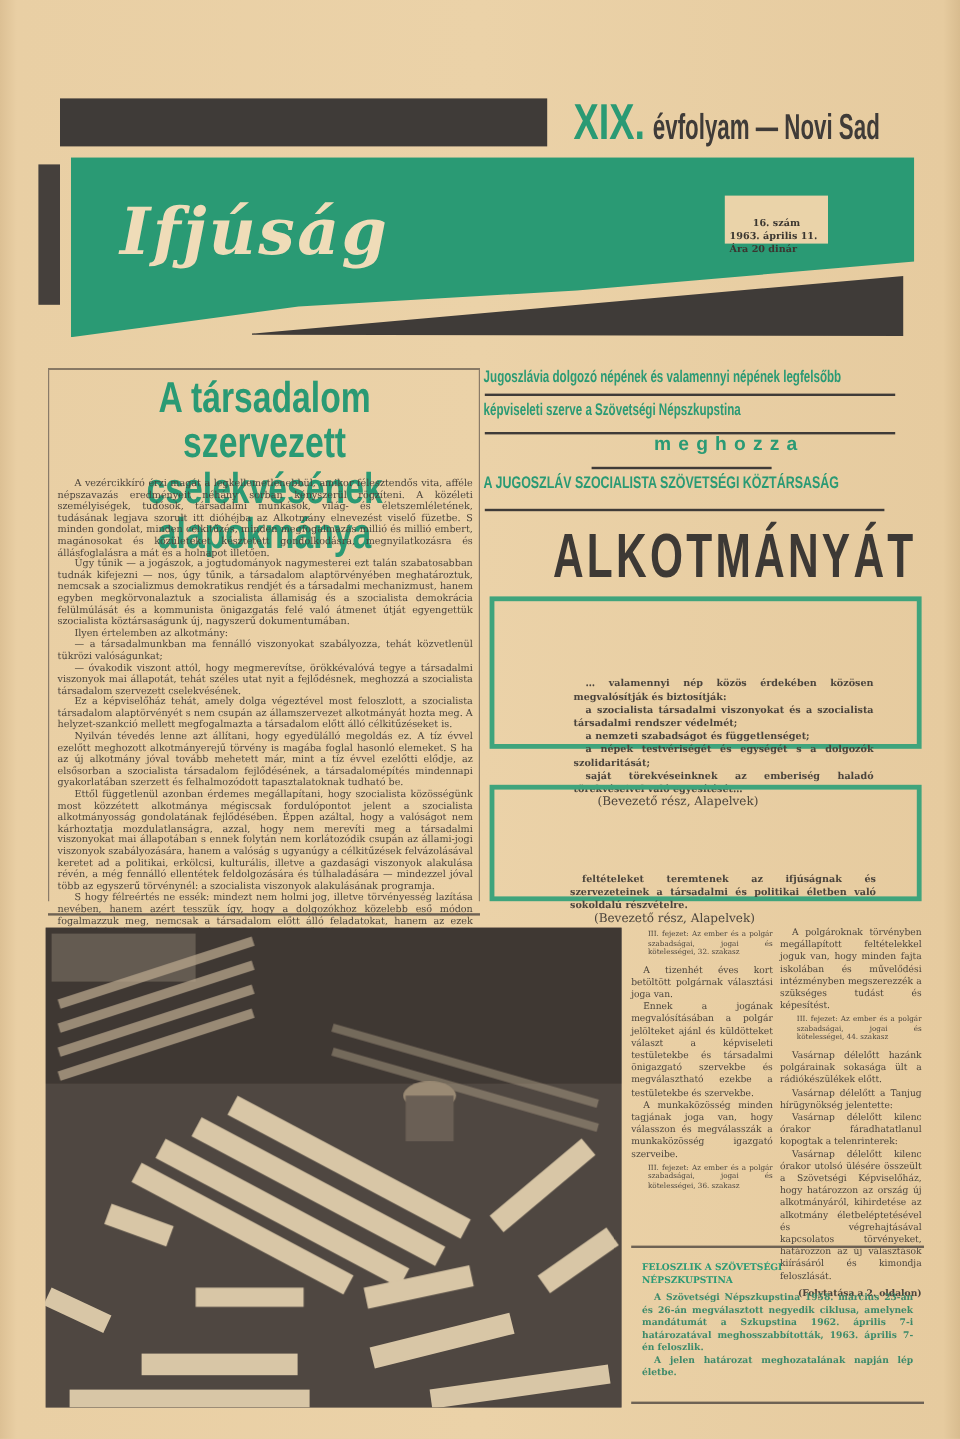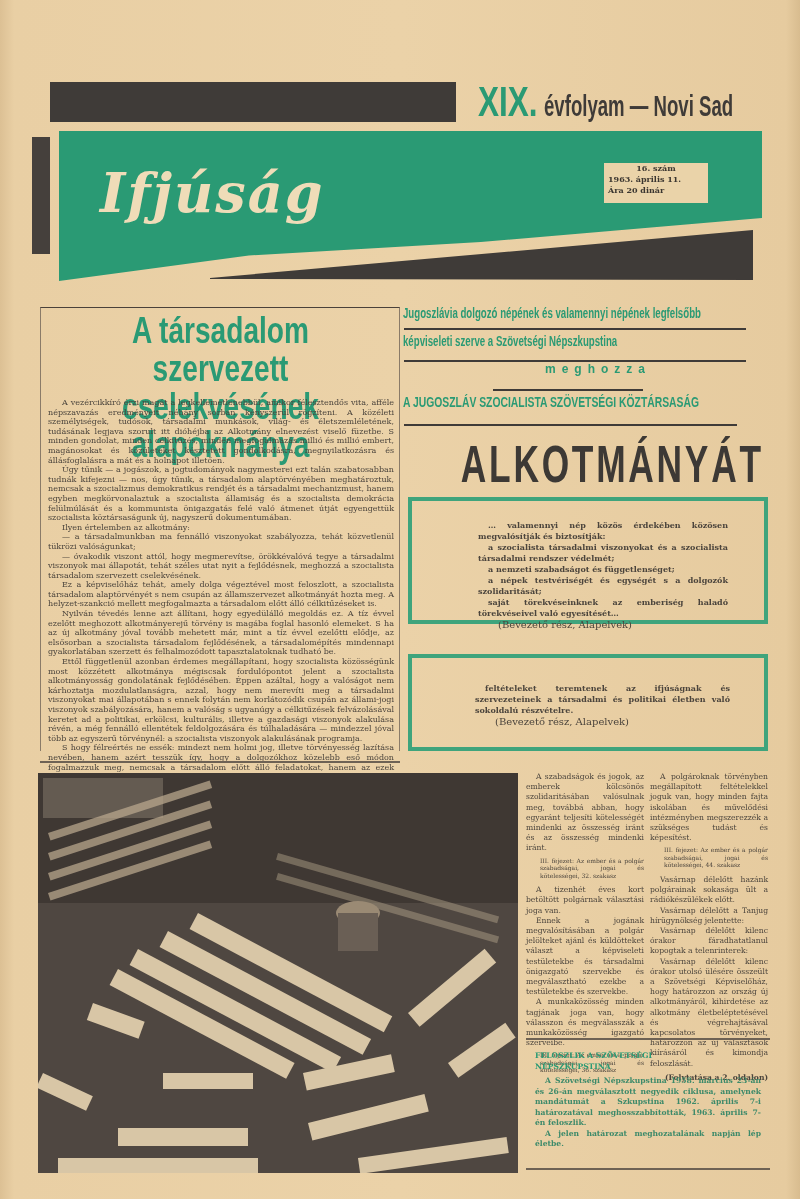--- a/index.html
+++ b/index.html
@@ -33,22 +33,22 @@
   .volume-roman {
     font-family: "Liberation Sans", sans-serif; font-weight: bold; font-size: 42px;
     color: #2a9a74; transform: scaleX(0.75); display: inline-block; transform-origin: left;
     margin-right: -18px;
   }
   .volume-rest {
     font-family: "Liberation Sans", sans-serif; font-weight: bold; font-size: 30px;
     color: #3f3b38; display: inline-block; transform: scaleX(0.62); transform-origin: left;
   }
   .issue-box {
-    left: 604px; top: 163px; width: 104px; height: 40px; background: #ead3a9;
-    font-size: 8px; font-weight: bold; line-height: 11px; padding: 0 4px; color: #3b3630;
+    left: 604px; top: 163px; width: 86px; height: 40px; background: #ead3a9;
+    font-size: 8px; font-weight: bold; line-height: 11px; padding: 17px 4px; color: #3b3630;
   }
   .issue-box div:first-child { text-align: center; }
 
   
   .article-box {
     left: 40px; top: 307px; width: 360px; height: 444px;
     border-top: 1.5px solid #4a413a; border-left: 1px solid #8a7b68; border-right: 1px solid #8a7b68;
   }
   .article-headline {
     left: 48px; top: 312px; width: 345px; text-align: center;
@@ -64,40 +64,40 @@
   .article-sign { text-align: right; padding-right: 10px; margin-top: 6px; font-size: 8px; }
   .article-bottom-rule { left: 40px; top: 761px; width: 360px; height: 2px; background: #6e6254; }
 
   
   .proc-line {
     font-family: "Liberation Sans", sans-serif; font-weight: bold; color: #2a9a74;
     white-space: nowrap; transform-origin: left;
   }
   .proc1 { left: 403px; top: 305px; font-size: 14px; transform: scaleX(0.69); }
   .proc2 { left: 403px; top: 333px; font-size: 14px; transform: scaleX(0.69); }
-  .proc3 { left: 545px; top: 362px; font-size: 12px; letter-spacing: 6px; }
+  .proc3 { left: 545px; top: 362px; font-size: 16px; letter-spacing: 6px; }
   .proc4 { left: 403px; top: 394px; font-size: 14px; transform: scaleX(0.74); }
   .rule { background: #3f3b38; height: 1.5px; }
   .r1 { left: 404px; top: 328px; width: 342px; }
   .r2 { left: 404px; top: 360px; width: 342px; }
   .r3 { left: 493px; top: 389px; width: 150px; }
   .r4 { left: 404px; top: 424px; width: 333px; }
   .alkot {
     left: 408px; top: 432px; width: 330px; text-align: center;
     font-family: "Liberation Sans", sans-serif; font-weight: bold; font-size: 52px;
     color: #3d3935; letter-spacing: 4px; transform: scaleX(0.68); transform-origin: center;
     line-height: 64px;
   }
   .quote-box {
     border: 4px solid #3fa47c; background: transparent;
   }
   .qb1 { left: 408px; top: 497px; width: 360px; height: 127px; }
   .qb2 { left: 408px; top: 654px; width: 360px; height: 97px; }
   .quote-text {
-    font-size: 8px; line-height: 11px; font-weight: bold; color: #4b443c; text-align: justify;
+    font-size: 8px; line-height: 11px; font-weight: bold; color: #4b443c; text-align: justify; margin-top: 44px;
   }
   .qt1 { left: 478px; top: 520px; width: 250px; }
   .qt2 { left: 475px; top: 683px; width: 255px; }
   .quote-text p { text-indent: 10px; }
   .quote-src { font-weight: normal; font-size: 10px; padding-left: 20px; }
 
   
   .photo {
     left: 38px; top: 773px; width: 480px; height: 400px; overflow: hidden;
     background: #5a5049;
@@ -216,21 +216,20 @@
       <rect x="5" y="300" width="55" height="16" transform="rotate(25 5 300)"></rect>
       <rect x="20" y="385" width="200" height="16"></rect>
       <rect x="320" y="385" width="150" height="16" transform="rotate(-8 320 385)"></rect>
     </g>
     <ellipse cx="320" cy="140" rx="22" ry="12" fill="#9a8a74"></ellipse>
     <rect x="300" y="140" width="40" height="38" fill="#6a5f55"></rect>
   </svg>
 </div>
 
 <div class="abs col colA">
-  <p>A szabadságok és jogok, az emberek kölcsönös szolidaritásában valósulnak meg, továbbá abban, hogy egyaránt teljesíti kötelességét mindenki az összesség iránt és az összesség mindenki iránt.</p>
   <p class="cite">III. fejezet: Az ember és a polgár szabadságai, jogai és kötelességei, 32. szakasz</p>
   <p>A tizenhét éves kort betöltött polgárnak választási joga van.</p>
   <p>Ennek a jogának megvalósításában a polgár jelölteket ajánl és küldötteket választ a képviseleti testületekbe és társadalmi önigazgató szervekbe és megválasztható ezekbe a testületekbe és szervekbe.</p>
   <p>A munkaközösség minden tagjának joga van, hogy válasszon és megválasszák a munkaközösség igazgató szerveibe.</p>
   <p class="cite">III. fejezet: Az ember és a polgár szabadságai, jogai és kötelességei, 36. szakasz</p>
 </div>
 <div class="abs col colB">
   <p>A polgároknak törvényben megállapított feltételekkel joguk van, hogy minden fajta iskolában és művelődési intézményben megszerezzék a szükséges tudást és képesítést.</p>
   <p class="cite">III. fejezet: Az ember és a polgár szabadságai, jogai és kötelességei, 44. szakasz</p>
   <p>Vasárnap délelőtt hazánk polgárainak sokasága ült a rádiókészülékek előtt.</p>

